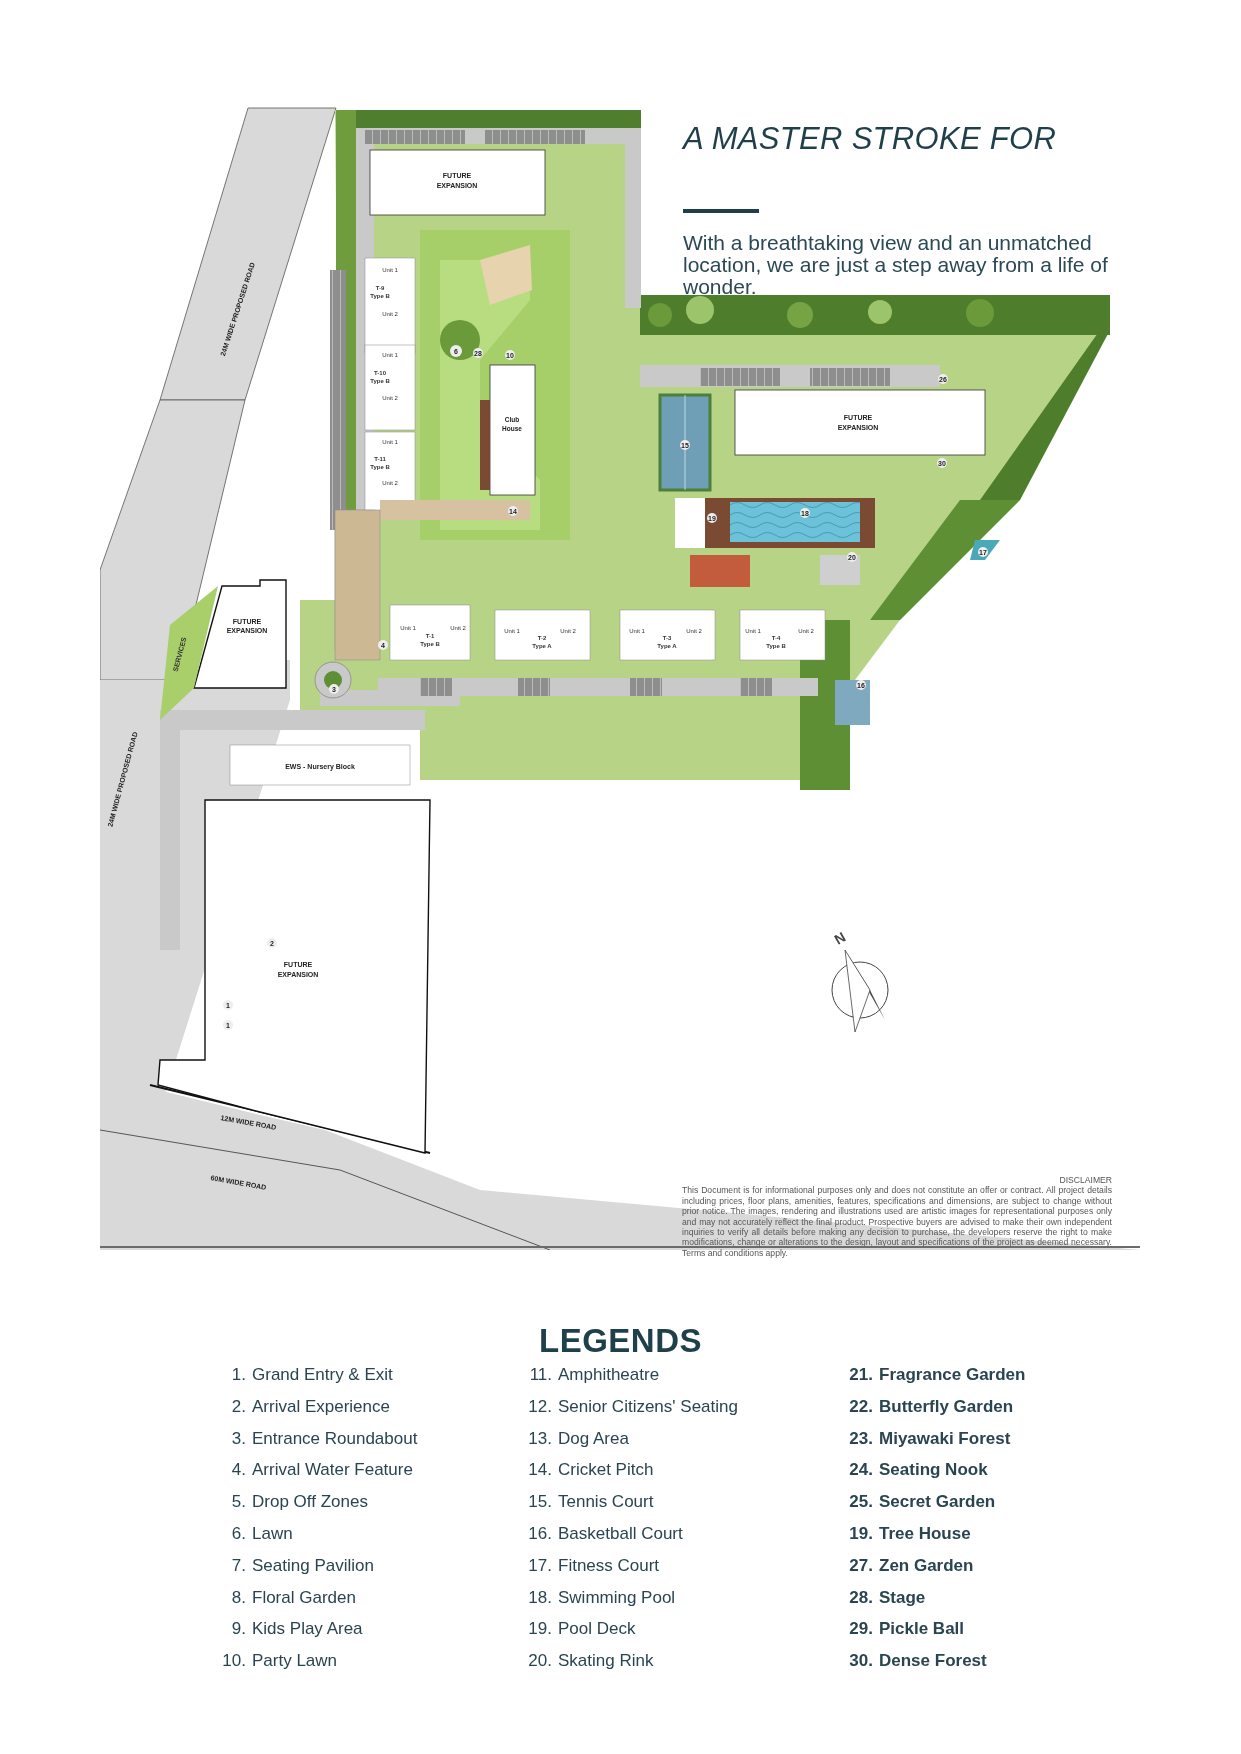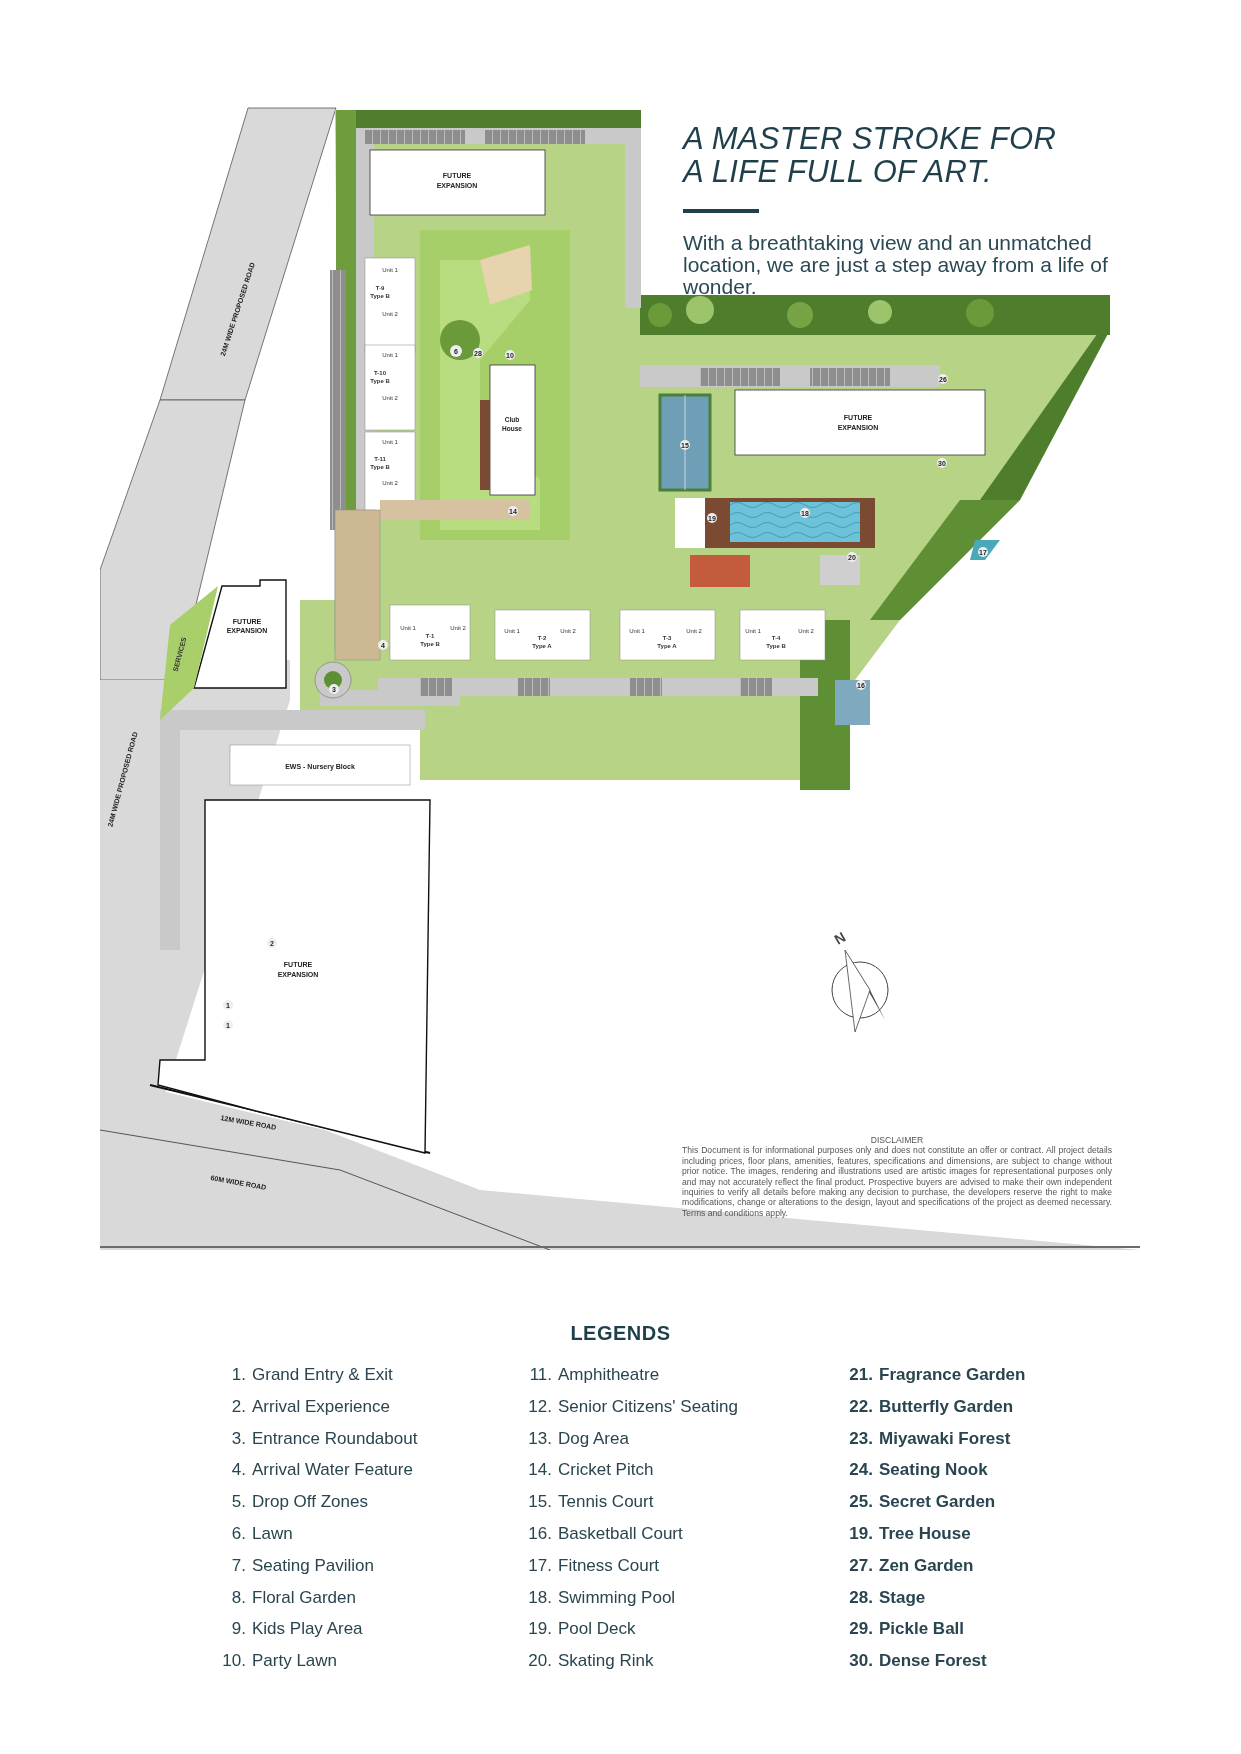--- a/index.html
+++ b/index.html
@@ -8,25 +8,25 @@
 
   .map-wrap { position: absolute; left: 100px; top: 100px; width: 1040px; height: 1150px; }
   .map-svg { position: absolute; left: 0; top: 0; }
 
   .headline { position: absolute; left: 683px; top: 122px; font-size: 31px; line-height: 33px; color: #1f3f4a; letter-spacing: 0.3px; font-weight: normal; font-style: italic; }
   .headline span { display: block; }
   .head-rule { position: absolute; left: 683px; top: 209px; width: 76px; height: 4px; background: #1f3f4a; }
   .tagline { position: absolute; left: 683px; top: 232px; width: 450px; font-size: 21px; line-height: 22px; color: #2a4955; }
 
   .disclaimer { position: absolute; left: 682px; top: 1135px; width: 430px; font-size: 8.6px; line-height: 10.4px; color: #555; text-align: justify; }
-  .disclaimer .dtitle { display: block; text-align: center; }
+  .disclaimer .dtitle { display: block; text-align: right; margin-top: 40px; }
 
   .bottom-rule { position: absolute; left: 100px; top: 1246px; width: 1040px; height: 2px; background: #6b6b6b; }
 
-  .legends-title { position: absolute; left: 0; top: 1322px; width: 1241px; text-align: center; font-size: 20px; color: #1f3f4a; letter-spacing: 0.5px; }
+  .legends-title { position: absolute; left: 0; top: 1322px; width: 1241px; text-align: center; font-size: 33px; color: #1f3f4a; letter-spacing: 0.5px; }
   .legend-col { position: absolute; top: 1365px; }
   .legend-item { height: 31.8px; font-size: 17px; color: #2a4550; white-space: nowrap; display: flex; }
   .legend-num { display: inline-block; width: 24px; text-align: right; margin-right: 6px; }
   .col1 { left: 222px; }
   .col2 { left: 528px; }
   .col3 { left: 849px; font-weight: bold; }
 
   .maplabel { font-family: "Liberation Sans", sans-serif; }
 </style>
 </head>
@@ -301,21 +301,20 @@
     <circle cx="30" cy="70" r="28" fill="none" stroke="#444" stroke-width="1"></circle>
     <polygon points="15,30 55,100 40,70" fill="#4a4a4a"></polygon>
     <polygon points="15,30 40,70 25,112" fill="#ffffff" stroke="#444" stroke-width="0.8"></polygon>
     <text x="8" y="25" font-size="14" font-weight="bold" fill="#444" transform="rotate(-30 8 25)">N</text>
   </g>
 </svg>
 </div>
 
 <h1 class="headline">
   <span>A MASTER STROKE FOR</span>
-  <span>A LIFE FULL OF ART.</span>
 </h1>
 <div class="head-rule"></div>
 <p class="tagline">With a breathtaking view and an unmatched location, we are just a step away from a life of wonder.</p>
 
 <div class="disclaimer">
   <span class="dtitle">DISCLAIMER</span>
   <span>This Document is for informational purposes only and does not constitute an offer or contract. All project details including prices, floor plans, amenities, features, specifications and dimensions, are subject to change without prior notice. The images, rendering and illustrations used are artistic images for representational purposes only and may not accurately reflect the final product. Prospective buyers are advised to make their own independent inquiries to verify all details before making any decision to purchase, the developers reserve the right to make modifications, change or alterations to the design, layout and specifications of the project as deemed necessary. Terms and conditions apply.</span>
 </div>
 
 <div class="bottom-rule"></div>

